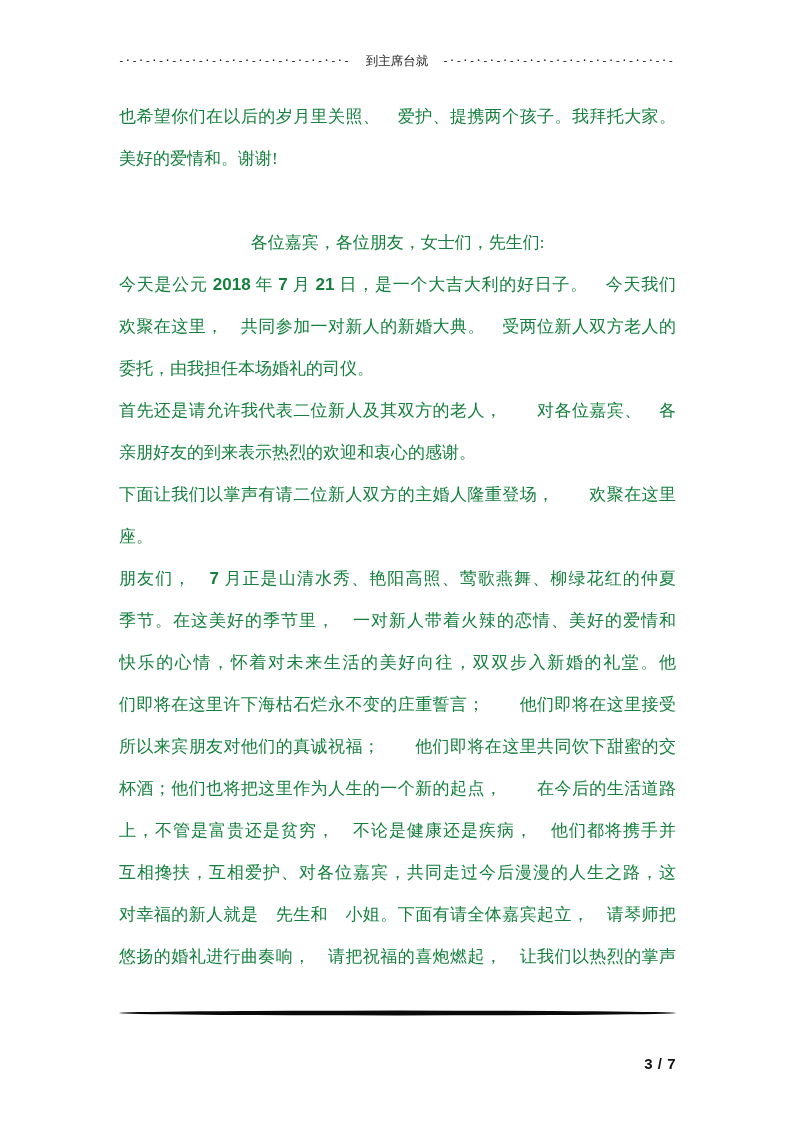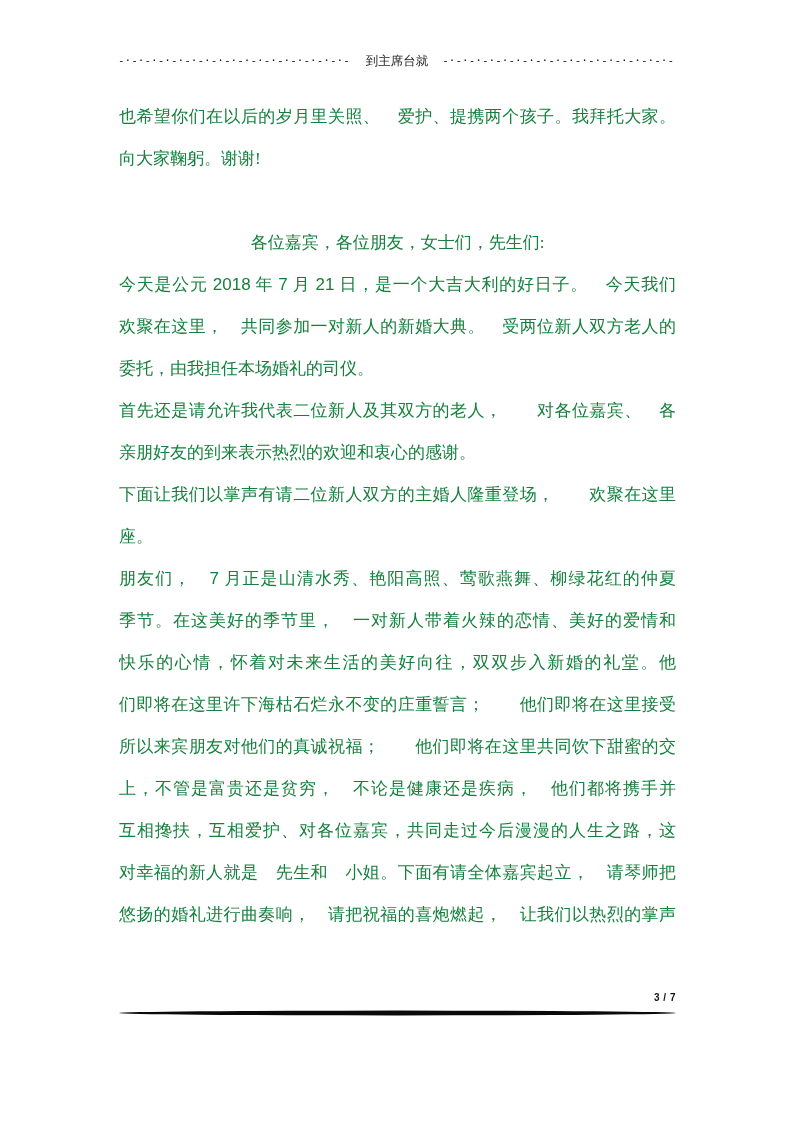--- a/index.html
+++ b/index.html
@@ -62,70 +62,71 @@
   .line.justify {
     text-align: justify;
     text-align-last: justify;
   }
   .line.center {
     text-align: center;
   }
   .line.blank {  }
   .num-bold {
     font-family: "Liberation Sans", "DejaVu Sans", sans-serif;
-    font-weight: normal;
+    font-weight: bold;
   }
 
   
   .footer-rule {
     position: absolute;
     left: 119px;
     top: 1008px;
     width: 557px;
     height: 10px;
   }
   .page-number {
     position: absolute;
     right: 116px;
-    top: 992px;
+    top: 1055px;
     font-family: "Liberation Sans", "DejaVu Sans", sans-serif;
     font-weight: bold;
-    font-size: 10px;
+    font-size: 15px;
     color: #111111;
     letter-spacing: 0.5px;
   }
 </style>
 </head>
 <body>
 
 <div class="page">
 
   <div class="header">
     <span class="dashes">-·-·-·-·-·-·-·-·-·-·-·-·-·-·-·-·-·-·-·-·-·-·-·-·-·-·-·-·-·-·-·-·-·-·-·-·-·-·-·-·</span>
     <span class="title">到主席台就</span>
     <span class="dashes right">-·-·-·-·-·-·-·-·-·-·-·-·-·-·-·-·-·-·-·-·-·-·-·-·-·-·-·-·-·-·-·-·-·-·-·-·-·-·-·-·</span>
   </div>
 
   <div class="doc-body">
       <div class="line justify">也希望你们在以后的岁月里关照、　爱护、提携两个孩子。我拜托大家。</div>
-      <div class="line">向大家鞠躬。谢谢!</div>
+      <div class="line">美好的爱情和。谢谢!</div>
       <div class="line blank"></div>
       <div class="line center">各位嘉宾，各位朋友，女士们，先生们:</div>
       <div class="line justify"><span>今天是公元 </span><span class="num-bold">2018</span><span> 年 </span><span class="num-bold">7</span><span> 月 </span><span class="num-bold">21</span><span> 日，是一个大吉大利的好日子。　今天我们</span></div>
       <div class="line justify">欢聚在这里，　共同参加一对新人的新婚大典。　受两位新人双方老人的</div>
       <div class="line">委托，由我担任本场婚礼的司仪。</div>
       <div class="line justify">首先还是请允许我代表二位新人及其双方的老人，　　对各位嘉宾、　各位</div>
       <div class="line">亲朋好友的到来表示热烈的欢迎和衷心的感谢。</div>
       <div class="line justify">下面让我们以掌声有请二位新人双方的主婚人隆重登场，　　欢聚在这里</div>
       <div class="line">座。</div>
       <div class="line justify"><span>朋友们，　</span><span class="num-bold">7</span><span> 月正是山清水秀、艳阳高照、莺歌燕舞、柳绿花红的仲夏</span></div>
       <div class="line justify">季节。在这美好的季节里，　一对新人带着火辣的恋情、美好的爱情和</div>
       <div class="line justify">快乐的心情，怀着对未来生活的美好向往，双双步入新婚的礼堂。他</div>
       <div class="line justify">们即将在这里许下海枯石烂永不变的庄重誓言；　　他们即将在这里接受</div>
       <div class="line justify">所以来宾朋友对他们的真诚祝福；　　他们即将在这里共同饮下甜蜜的交</div>
+      <div class="line justify">杯酒；他们也将把这里作为人生的一个新的起点，　　在今后的生活道路</div>
       <div class="line justify">上，不管是富贵还是贫穷，　不论是健康还是疾病，　他们都将携手并肩，</div>
       <div class="line justify">互相搀扶，互相爱护、对各位嘉宾，共同走过今后漫漫的人生之路，这</div>
       <div class="line justify">对幸福的新人就是　先生和　小姐。下面有请全体嘉宾起立，　请琴师把</div>
       <div class="line justify">悠扬的婚礼进行曲奏响，　请把祝福的喜炮燃起，　让我们以热烈的掌声</div>
     </div>
 
   <svg class="footer-rule" viewBox="0 0 557 10" preserveAspectRatio="none" aria-hidden="true">
     <ellipse cx="278.5" cy="5" rx="278.5" ry="2.4" fill="#0a0a0a"></ellipse>
   </svg>
 

